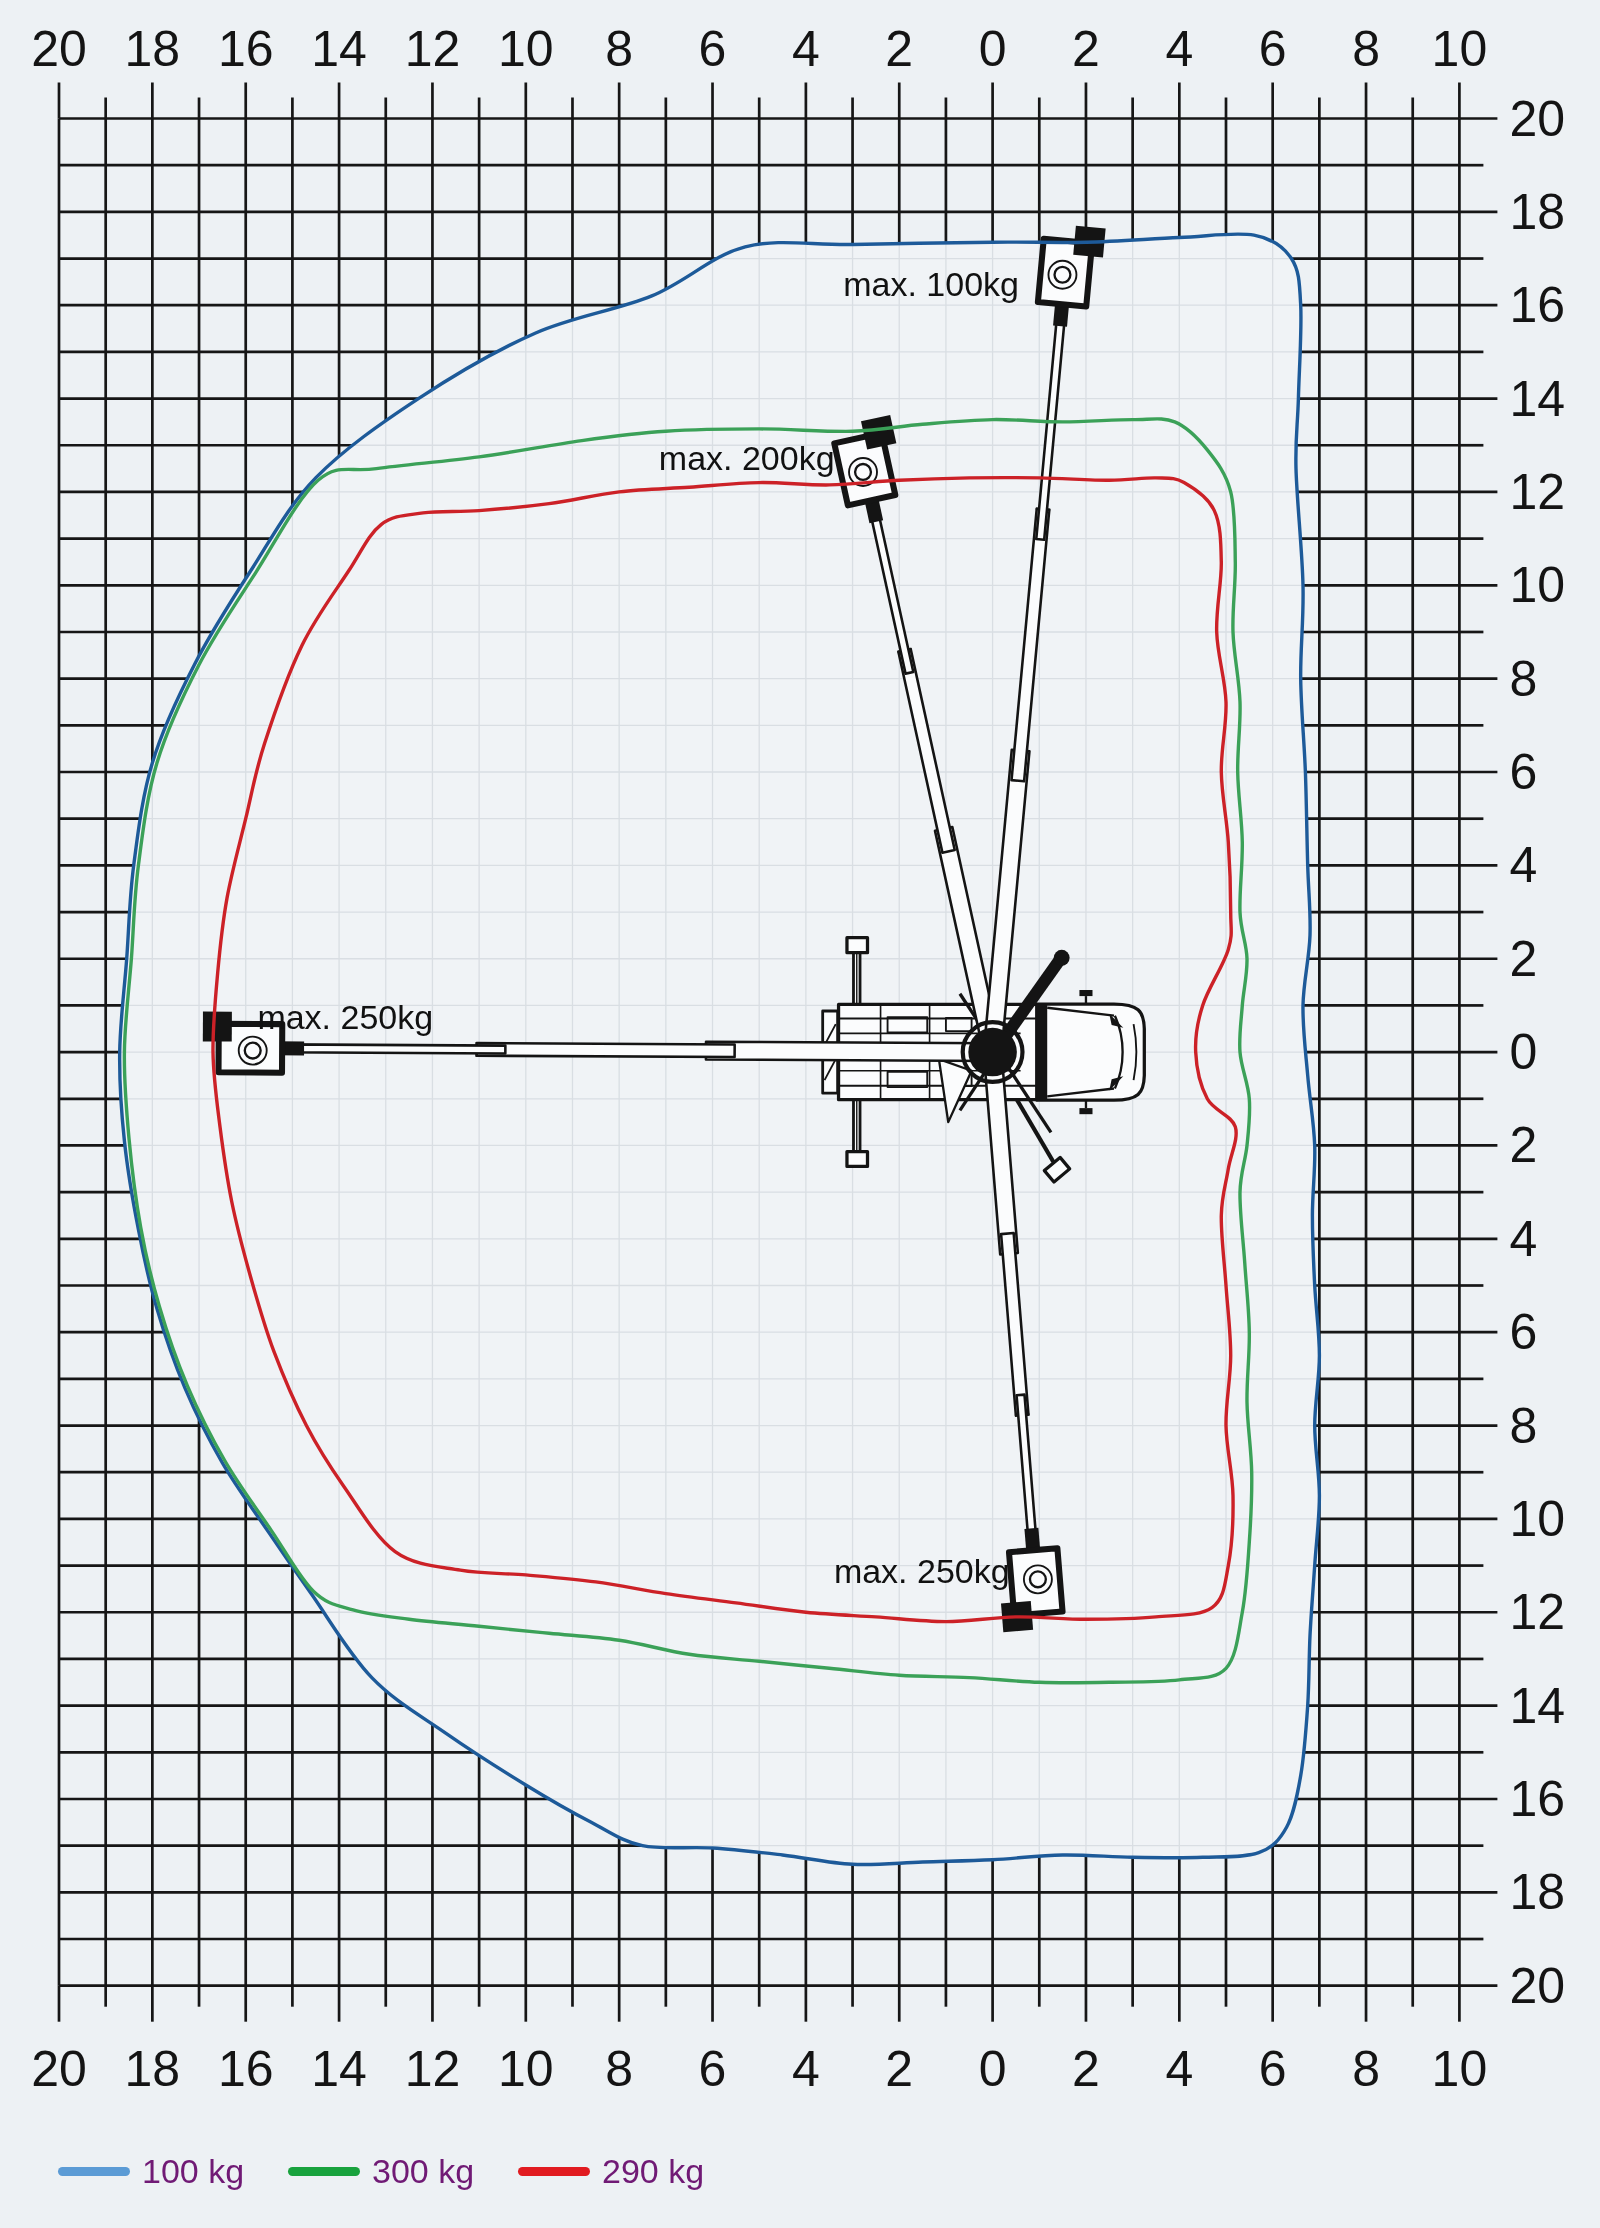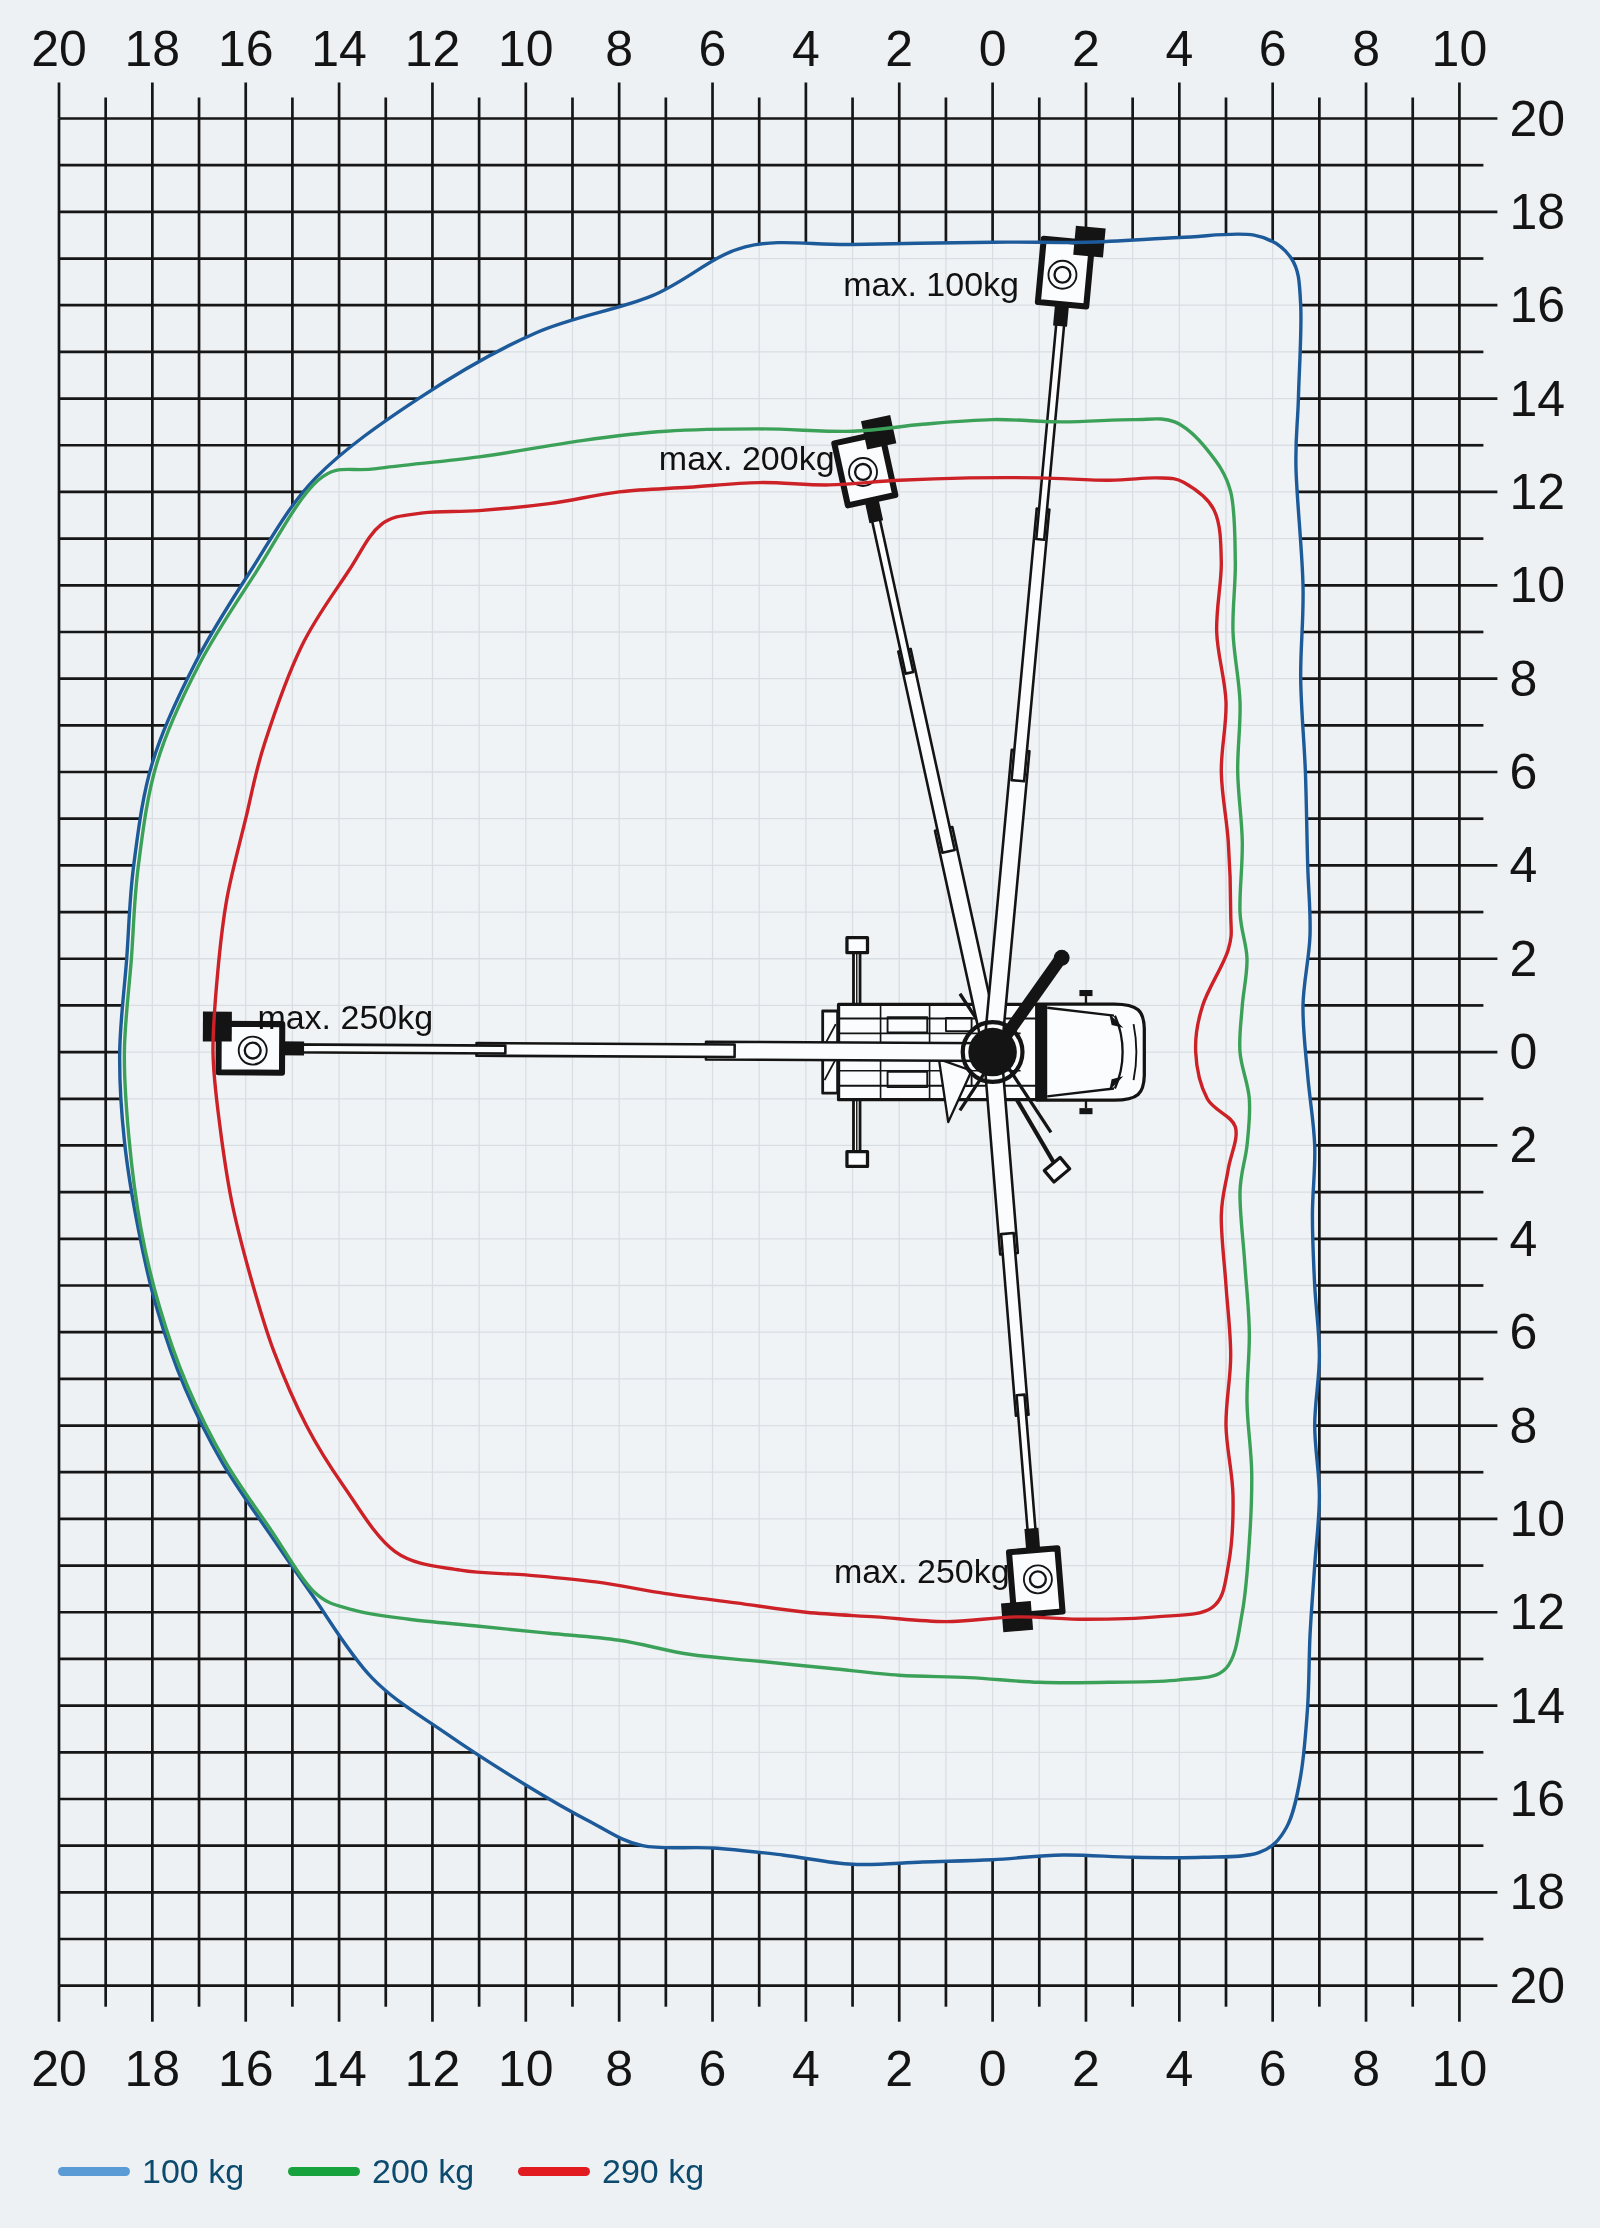--- a/index.html
+++ b/index.html
@@ -8,21 +8,21 @@
     background:#edf1f4;
     font-family:"Liberation Sans", sans-serif;
     position:relative;
     overflow:hidden;
   }
   .stage{position:absolute;inset:0;}
   svg#chart{position:absolute;left:0;top:0;}
   .legend{
     position:absolute;left:58px;top:2152px;
     display:flex;align-items:center;gap:0;
-    font-size:34px;color:#0c4a6e;
+    font-size:34px;color:#701a75;
   }
   .legend-item{display:flex;align-items:center;width:230px;}
   .legend-swatch{
     display:inline-block;width:72px;height:9px;border-radius:5px;margin-right:12px;flex:none;
   }
 </style>
 </head>
 <body style="background: rgb(237, 241, 244);">
 
 <div class="stage">
@@ -446,20 +446,20 @@
       </g>
     </svg>
 
   <div class="legend">
     <div class="legend-item">
       <span class="legend-swatch" id="sw0" style="background: rgb(91, 155, 213);"></span>
       <span>100 kg</span>
     </div>
     <div class="legend-item">
       <span class="legend-swatch" id="sw1" style="background: rgb(24, 162, 61);"></span>
-      <span>200 kg</span>
+      <span>300 kg</span>
     </div>
     <div class="legend-item">
       <span class="legend-swatch" id="sw2" style="background: rgb(225, 27, 32);"></span>
       <span>290 kg</span>
     </div>
   </div>
 </div>
 
 </body></html>

